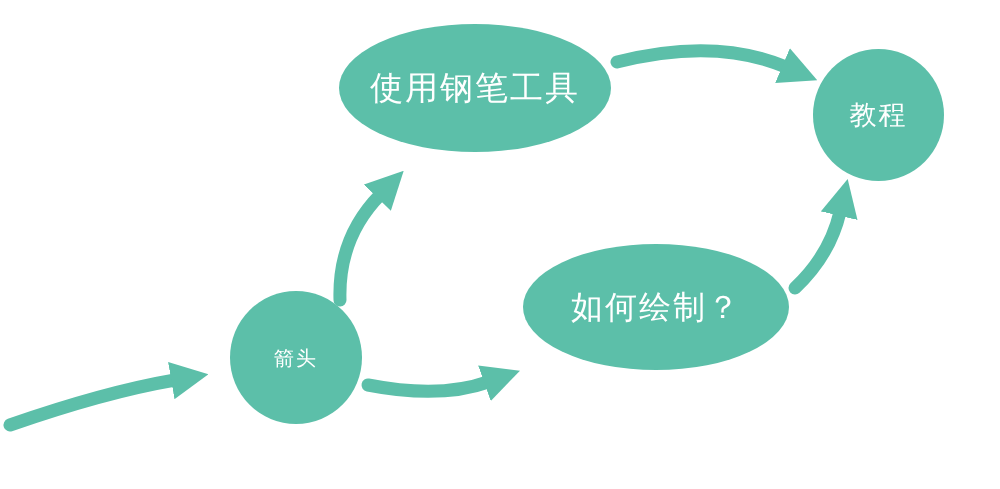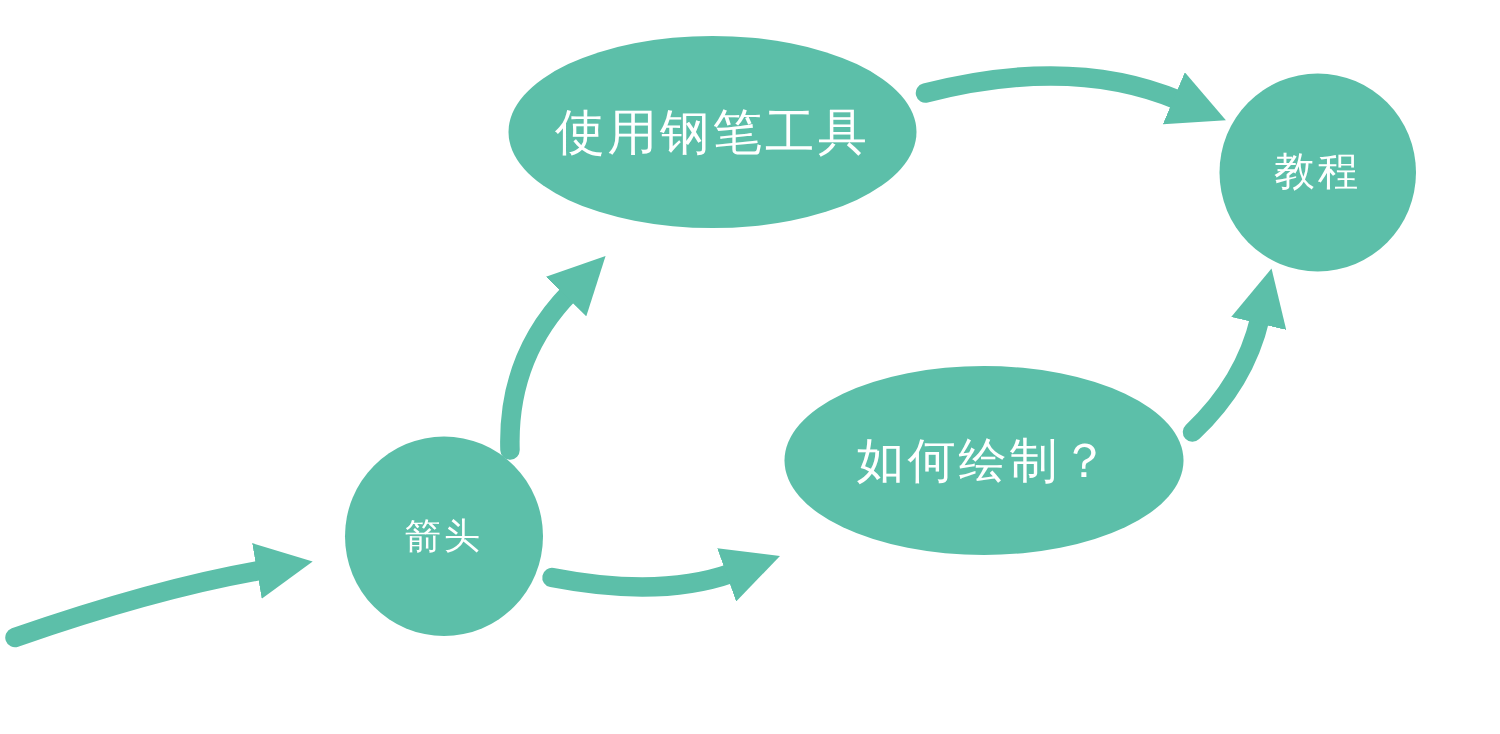--- a/index.html
+++ b/index.html
@@ -40,21 +40,21 @@
     color: #ffffff;
     border-radius: 50%;
     text-align: center;
     letter-spacing: 2px;
     line-height: 1.2;
     user-select: none;
   }
   .node-pen-tool    { left: 339px; top: 24px;  width: 272px; height: 128px; font-size: 33px; justify-content: center; }
   .node-tutorial    { left: 813px; top: 49px;  width: 131px; height: 132px; font-size: 27px; }
   .node-how-to-draw { left: 523px; top: 244px; width: 266px; height: 126px; font-size: 32px; justify-content: center; }
-  .node-arrow       { left: 230px; top: 291px; width: 132px; height: 133px; font-size: 24px; }
+  .node-arrow       { left: 230px; top: 291px; width: 132px; height: 133px; font-size: 20px; }
 </style>
 </head>
 <body>
 
 <div class="canvas">
 
   <svg class="edges" viewBox="0 0 1000 489" xmlns="http://www.w3.org/2000/svg" aria-hidden="true">
     <defs>
       <marker id="ah" viewBox="0 0 10 10" refX="1" refY="5" markerWidth="2.9" markerHeight="2.9" orient="auto" markerUnits="strokeWidth">
         <path d="M0,0 L10,5 L0,10 z" fill="#5cbfa9"></path>

